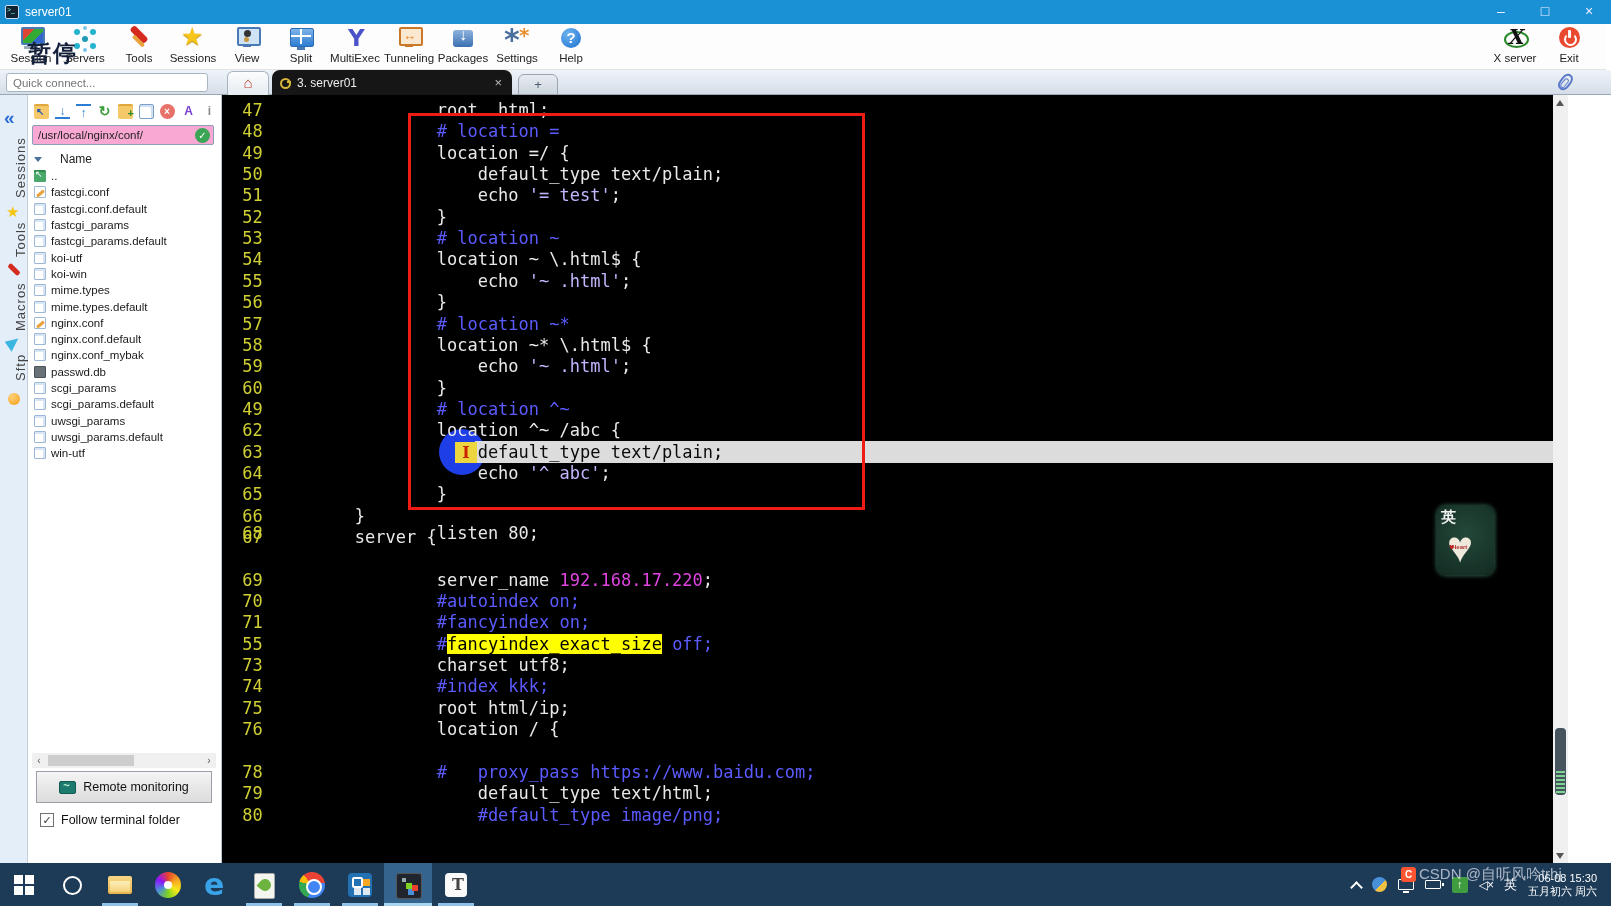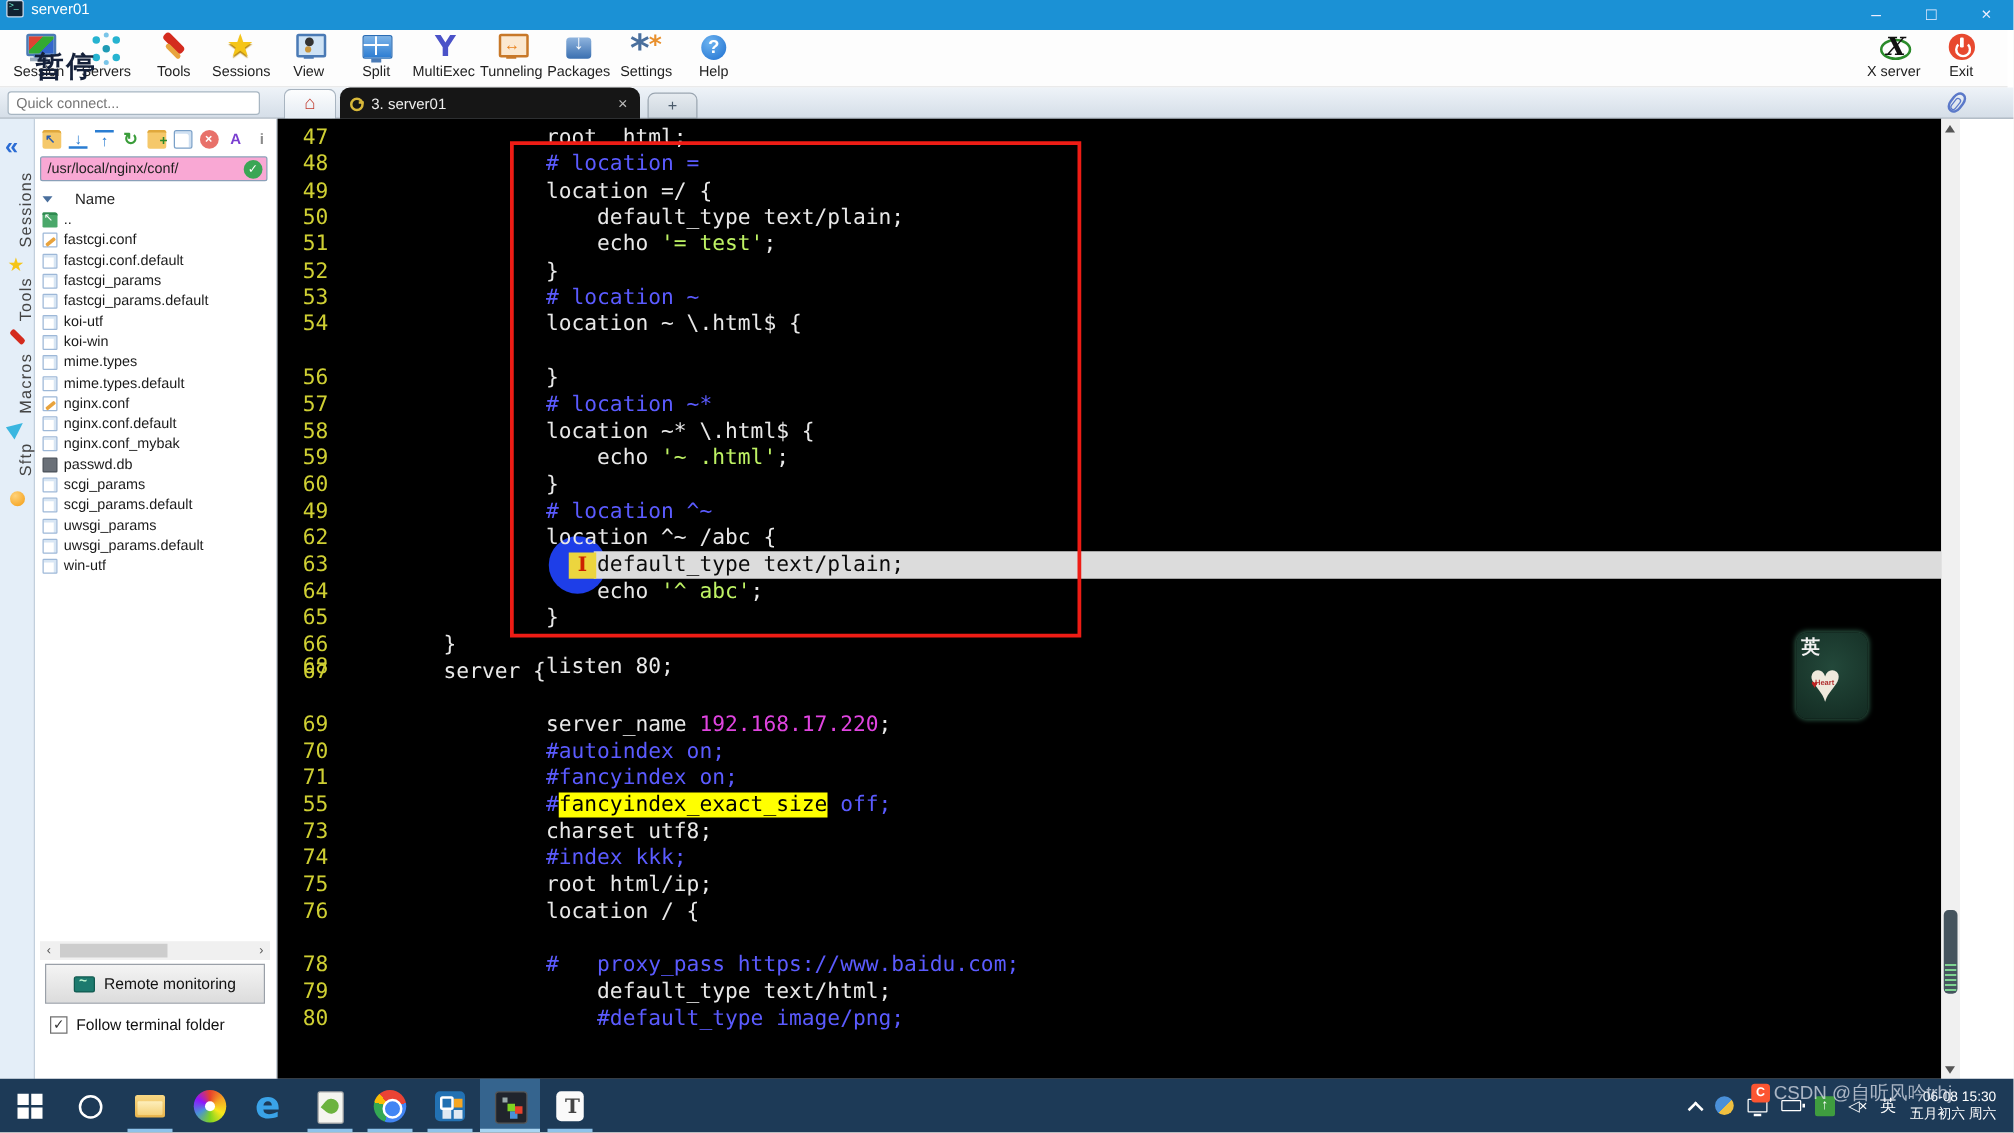--- a/index.html
+++ b/index.html
@@ -1,20 +1,20 @@
 <!DOCTYPE html>
 <html><head>
 <meta charset="utf-8">
 <style>
   *{margin:0;padding:0;box-sizing:border-box}
   html,body{width:1611px;height:906px;overflow:hidden;font-family:"Liberation Sans",sans-serif;background:#fff}
   #app{position:relative;width:1611px;height:906px;background:#fff;overflow:hidden}
 
   
-  .titlebar{position:absolute;left:0;top:0;width:1611px;height:24px;background:#1b91d5;display:flex;color:#fff;font-size:12px}
+  .titlebar{position:absolute;left:0;top:0;width:1611px;height:24px;background:#1b91d5;display:flex;align-items:center;color:#fff;font-size:12px}
   .app-ico{width:14px;height:14px;margin:0 6px 0 5px;background:#123;border:1px solid #cde;border-radius:2px;position:relative}
   .app-ico::after{content:">_";position:absolute;left:1px;top:0px;font-size:7px;color:#7fd}
   .win-btns{margin-left:auto;display:flex}
   .win-btn{width:44px;height:24px;text-align:center;line-height:22px;font-size:14px;color:#eef}
   .overlay-pause{position:absolute;left:28px;top:38px;font-size:23px;font-weight:bold;color:#14203a;z-index:60;letter-spacing:2px}
 
   
   .menubar{position:absolute;left:0;top:24px;width:1606px;height:46px;background:#fdfdfd;border-bottom:1px solid #e3e3e3;display:flex}
   #menu-items{display:flex;padding-left:4px}
   #menu-right{margin-left:auto;display:flex;padding-right:10px}
@@ -116,21 +116,21 @@
   .rm-ico::after{content:"~";position:absolute;left:3px;top:-3px;color:#bff5d0;font-weight:900;font-size:11px}
   .follow-row{position:absolute;left:12px;top:718px;display:flex;align-items:center;font-size:12.5px;color:#111}
   .chk{width:14px;height:14px;border:1px solid #707070;background:#fff;margin-right:7px;text-align:center;line-height:13px;font-size:11px;color:#333}
 
   
   #term{position:absolute;left:222px;top:95px;width:1331px;height:768px;background:#000;font-family:"DejaVu Sans Mono",monospace;font-size:17px;overflow:hidden}
   .term-line{position:absolute;left:10px;height:21px;white-space:pre;z-index:4;line-height:21px}
   .ln{color:#cfcf33}
   .sg-w{color:#e8e8e8}
   .sg-c{color:#5b5bff}
-  .sg-s{color:#bef264}
+  .sg-s{color:#c4b5fd}
   .sg-m{color:#e044e0}
   .sg-k{color:#0a0a0a}
   .sg-y{color:#000;background:#ffff00}
   .red-box{position:absolute;left:186px;top:18px;width:457px;height:397px;border:3px solid #ee1c15;z-index:10}
   .line-hl{position:absolute;left:253px;top:346px;width:1078px;height:22px;background:#dcdcdc;z-index:2}
   .cursor-circle{position:absolute;left:217px;top:334px;width:46px;height:46px;border-radius:50%;background:#1e3ee8;z-index:1}
   .cursor-block{position:absolute;left:233px;top:347px;width:22px;height:21px;background:#ecd53e;z-index:3;text-align:center}
   .ibeam{font-family:"DejaVu Serif",serif;font-size:16px;color:#cc2200;font-weight:bold;line-height:20px}
   .vim-status{position:absolute;left:0;top:748px;width:100%;height:21px;color:#f0f0f0;z-index:5;white-space:pre}
 
@@ -435,20 +435,21 @@
       
     </div>
   <div class="term-line" style="top: 5px;"><span class="ln"> 47 </span><span class="sg-w">                root  html;</span></div>
       <div class="term-line" style="top: 26.35px;"><span class="ln"> 48 </span><span class="sg-c">                # location =</span></div>
       <div class="term-line" style="top: 47.7px;"><span class="ln"> 49 </span><span class="sg-w">                location =/ {</span></div>
       <div class="term-line" style="top: 69.05px;"><span class="ln"> 50 </span><span class="sg-w">                    default_type text/plain;</span></div>
       <div class="term-line" style="top: 90.4px;"><span class="ln"> 51 </span><span class="sg-w">                    echo </span><span class="sg-s">'= test'</span><span class="sg-w">;</span></div>
       <div class="term-line" style="top: 111.75px;"><span class="ln"> 52 </span><span class="sg-w">                }</span></div>
       <div class="term-line" style="top: 133.1px;"><span class="ln"> 53 </span><span class="sg-c">                # location ~</span></div>
       <div class="term-line" style="top: 154.45px;"><span class="ln"> 54 </span><span class="sg-w">                location ~ \.html$ {</span></div>
+      <div class="term-line" style="top: 175.8px;"><span class="ln"> 55 </span><span class="sg-w">                    echo </span><span class="sg-s">'~ .html'</span><span class="sg-w">;</span></div>
       <div class="term-line" style="top: 197.15px;"><span class="ln"> 56 </span><span class="sg-w">                }</span></div>
       <div class="term-line" style="top: 218.5px;"><span class="ln"> 57 </span><span class="sg-c">                # location ~*</span></div>
       <div class="term-line" style="top: 239.85px;"><span class="ln"> 58 </span><span class="sg-w">                location ~* \.html$ {</span></div>
       <div class="term-line" style="top: 261.2px;"><span class="ln"> 59 </span><span class="sg-w">                    echo </span><span class="sg-s">'~ .html'</span><span class="sg-w">;</span></div>
       <div class="term-line" style="top: 282.55px;"><span class="ln"> 60 </span><span class="sg-w">                }</span></div>
       <div class="term-line" style="top: 303.9px;"><span class="ln"> 49 </span><span class="sg-c">                # location ^~</span></div>
       <div class="term-line" style="top: 325.25px;"><span class="ln"> 62 </span><span class="sg-w">                location ^~ /abc {</span></div>
       <div class="term-line" style="top: 346.6px;"><span class="ln"> 63 </span><span class="sg-k">                    default_type text/plain;</span></div>
       <div class="term-line" style="top: 367.95px;"><span class="ln"> 64 </span><span class="sg-w">                    echo </span><span class="sg-s">'^ abc'</span><span class="sg-w">;</span></div>
       <div class="term-line" style="top: 389.3px;"><span class="ln"> 65 </span><span class="sg-w">                }</span></div>

